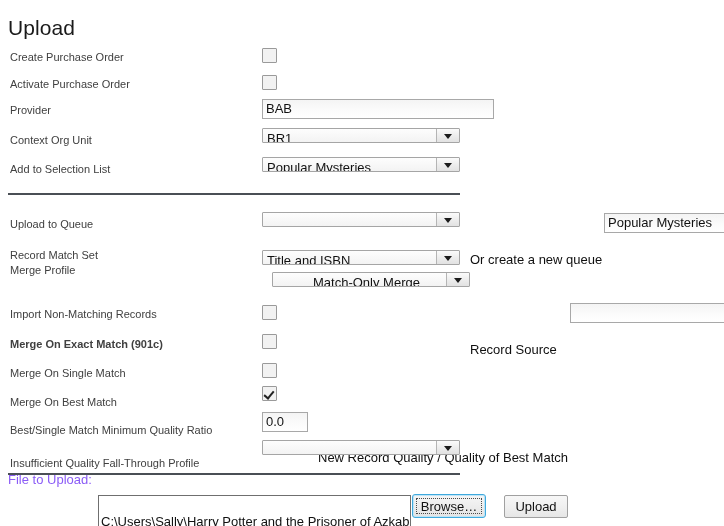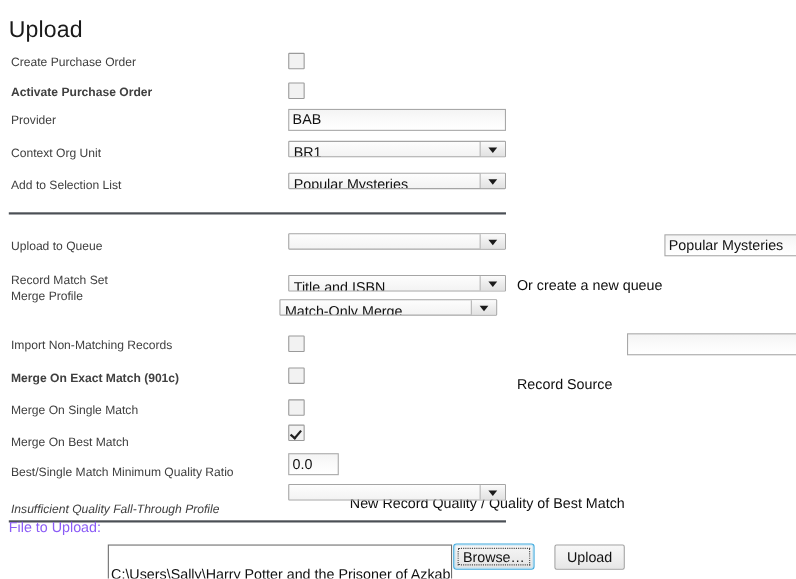--- a/index.html
+++ b/index.html
@@ -206,25 +206,25 @@
 </head>
 <body>
 
 <h1 id="page-title">Upload</h1>
 
 <div>
 
   <div class="row-label" style="top:49px;">Create Purchase Order</div>
   <div class="cbox" style="top:48px;"></div>
 
-  <div class="row-label" style="top:76px;font-weight:bold;">Activate Purchase Order</div>
+  <div class="row-label" style="top:76px;">Activate Purchase Order</div>
   <div class="cbox" style="top:75px;"></div>
 
   <div class="row-label" style="top:102px;">Provider</div>
-  <div class="tinput" style="left:262px; top:99px; width:198px;">BAB</div>
+  <div class="tinput" style="left:262px; top:99px; width:232px;">BAB</div>
 
   <div class="row-label" style="top:132px;">Context Org Unit</div>
   <div class="sel" style="left:262px; top:128px; width:198px;">
     <span class="sel-text">BR1</span>
     <span class="sel-arrow"></span>
   </div>
 
   <div class="row-label" style="top:161px;">Add to Selection List</div>
   <div class="sel" style="left:262px; top:157px; width:198px;">
     <span class="sel-text">Popular Mysteries</span>
@@ -245,21 +245,21 @@
   <div class="side-label" style="left:470px; top:216px;">Or create a new queue</div>
   <div class="tinput" style="left:604px; top:213px; width:128px;">Popular Mysteries</div>
 
   <div class="row-label" style="top:247px;">Record Match Set</div>
   <div class="sel" style="left:262px; top:250px; width:198px;">
     <span class="sel-text">Title and ISBN</span>
     <span class="sel-arrow"></span>
   </div>
 
   <div class="row-label" style="top:262px;">Merge Profile</div>
-  <div class="sel" style="left:254px; top:272px; width:198px;">
+  <div class="sel" style="left:272px; top:272px; width:198px;padding-left:36px;">
     <span class="sel-text">Match-Only Merge</span>
     <span class="sel-arrow"></span>
   </div>
 
   <div class="row-label" style="top:306px;">Import Non-Matching Records</div>
   <div class="cbox" style="top:305px;"></div>
   <div class="side-label" style="left:470px; top:306px;">Record Source</div>
   <div class="tinput" style="left:570px; top:303px; width:162px;"></div>
 
   <div class="row-label" style="top:336px;font-weight:bold;">Merge On Exact Match (901c)</div>
@@ -268,21 +268,21 @@
   <div class="row-label" style="top:365px;">Merge On Single Match</div>
   <div class="cbox" style="top:363px;"></div>
 
   <div class="row-label" style="top:394px;">Merge On Best Match</div>
   <div class="cbox checked" style="top:386px;"></div>
 
   <div class="row-label" style="top:422px;">Best/Single Match Minimum Quality Ratio</div>
   <div class="tinput" style="left:262px; top:412px; width:46px;">0.0</div>
   <div class="side-label" style="left:318px; top:414px;">New Record Quality / Quality of Best Match</div>
 
-  <div class="row-label" style="top:455px;font-style:italic;">Insufficient Quality Fall-Through Profile</div>
+  <div class="row-label" style="top:455px;">Insufficient Quality Fall-Through Profile</div>
   <div class="sel" style="left:262px; top:440px; width:198px;">
     <span class="sel-text"></span>
     <span class="sel-arrow"></span>
   </div>
 
 </div>
 
 <div class="hr" style="top:473px;"></div>
 
 <div>

